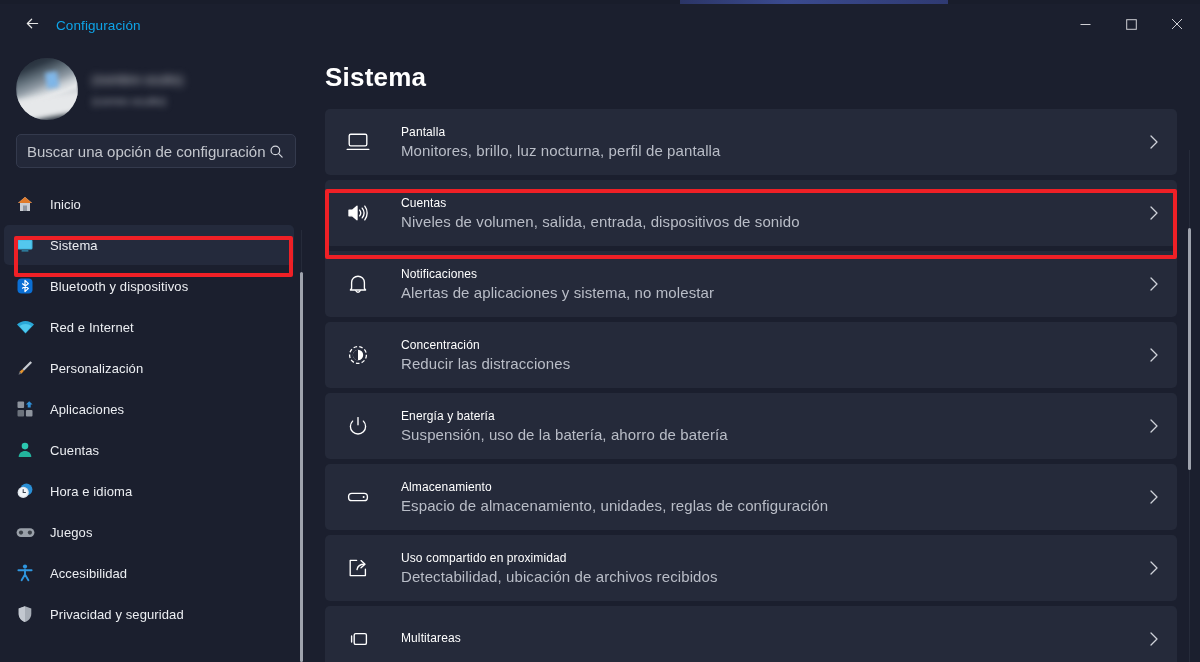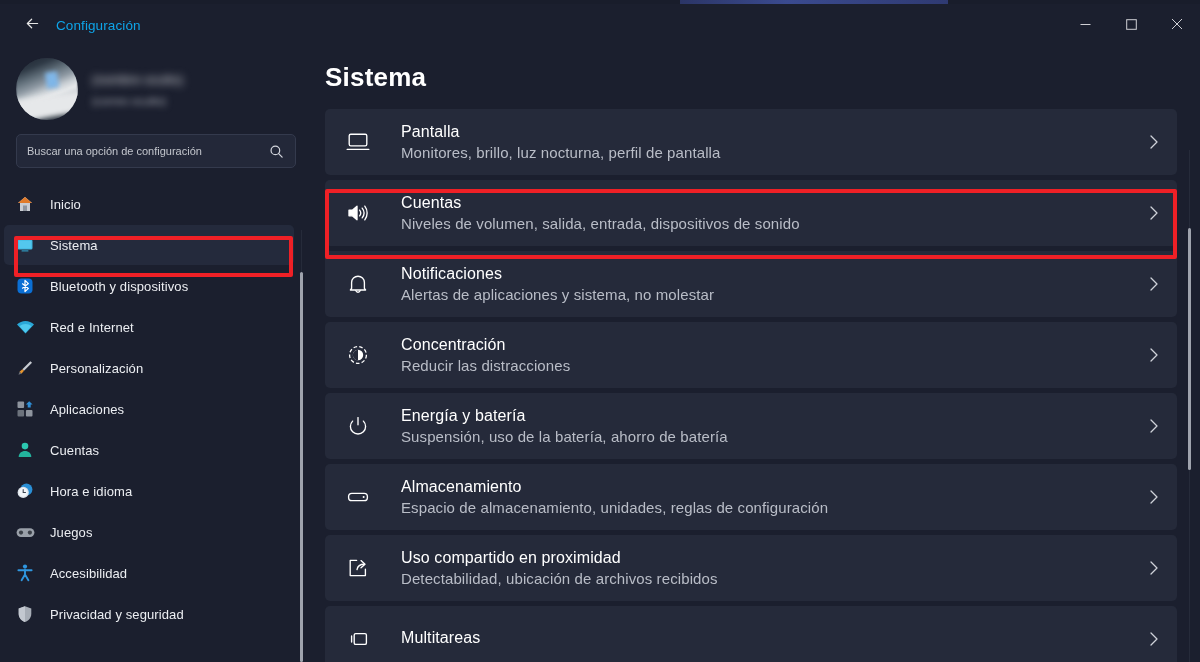--- a/index.html
+++ b/index.html
@@ -156,21 +156,21 @@
     align-items: center;
     padding: 0 10px;
     position: relative;
   }
   .search-box input {
     flex: 1;
     background: transparent;
     border: none;
     outline: none;
     color: #22c55e;
-    font-size: 11px;
+    font-size: 15px;
     font-family: "Liberation Sans", sans-serif;
   }
   .search-box input::placeholder { color: #c3c6cd; }
   .search-box .s-ico { flex: 0 0 16px; display: flex; }
 
   .nav {
     margin-top: 16px;
     padding-left: 4px;
     padding-right: 16px;
     position: relative;
@@ -248,21 +248,21 @@
   }
   .card-ico {
     width: 34px; height: 30px;
     flex: 0 0 34px;
     display: flex; align-items: center; justify-content: center;
     margin-right: 26px;
     color: #ffffff;
   }
   .card-texts { flex: 1; min-width: 0; }
   .card-title {
-    font-size: 16px;
+    font-size: 12px;
     color: #ffffff;
     margin-bottom: 3px;
     letter-spacing: .1px;
   }
   .card-sub {
     font-size: 15px;
     color: #b9bdc7;
     letter-spacing: .1px;
   }
   .card-chev { flex: 0 0 18px; display: flex; justify-content: flex-end; color: #cfd2d9; }

